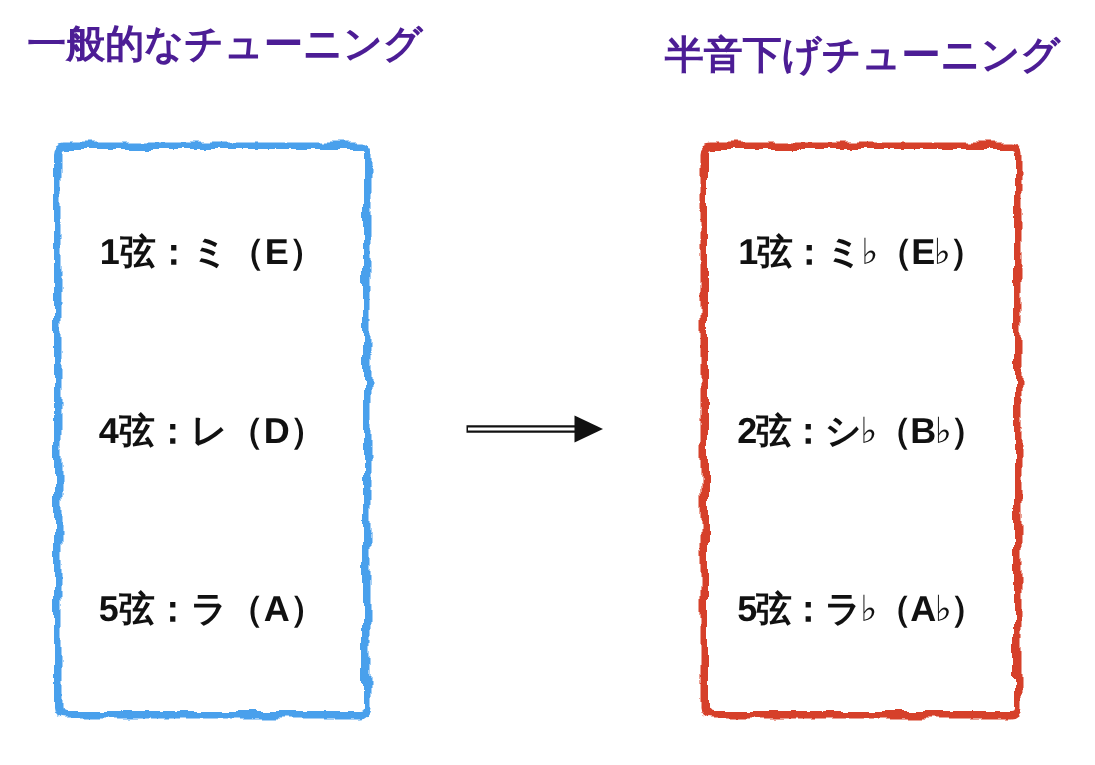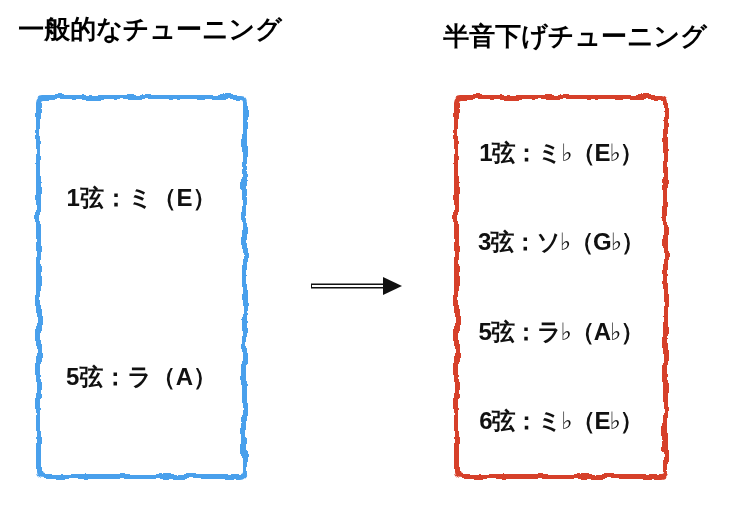--- a/index.html
+++ b/index.html
@@ -15,33 +15,33 @@
     font-family: "Liberation Sans", "DejaVu Sans", sans-serif;
     color: #111111;
     overflow: hidden;
   }
   .title {
     position: absolute;
     text-align: center;
     font-size: 26px;
     font-weight: 700;
     line-height: 39px;
-    color: #000000;
+    color: #4c1d95;
     white-space: nowrap;
   }
   .left-title  { left: 0px;   top: 10px; width: 300px; }
   .right-title { left: 430px; top: 17px; width: 290px; }
 
   .box {
     position: absolute;
     top: 95px;
     height: 384px;
   }
   .left-box  { left: 36px;  width: 211px; }
-  .right-box { left: 454px; width: 214px; }
+  .right-box { left: 467px; width: 214px; }
 
   .box-border {
     position: absolute;
     inset: 0;
     border-radius: 7px;
     border: 5px solid transparent;
     filter: url(#crayon);
   }
   .box-border.blue { border-color: #4aa0ec; }
   .box-border.red  { border-color: #d6402c; }
@@ -90,31 +90,31 @@
   <div class="title left-title">
     <div>一般的なチューニング</div>
   </div>
 
   <div class="title right-title">半音下げチューニング</div>
 
   <div class="box left-box">
     <div class="box-border blue"></div>
     <div class="rows">
       <div class="row">1弦：ミ（E）</div>
+      <div class="row">4弦：レ（D）</div>
       <div class="row">5弦：ラ（A）</div>
     </div>
   </div>
 
   <div class="box right-box">
     <div class="box-border red"></div>
     <div class="rows">
       <div class="row">1弦：ミ♭（E♭）</div>
-      <div class="row">3弦：ソ♭（G♭）</div>
+      <div class="row">2弦：シ♭（B♭）</div>
       <div class="row">5弦：ラ♭（A♭）</div>
-      <div class="row">6弦：ミ♭（E♭）</div>
     </div>
   </div>
 
   <svg class="arrow-svg" viewBox="0 0 100 34">
     <line x1="5" y1="17" x2="82" y2="17" stroke="#111111" stroke-width="5"></line>
     <line x1="6" y1="17" x2="79" y2="17" stroke="#ffffff" stroke-width="2"></line>
     <polygon points="77,8 96,17 77,26" fill="#111111"></polygon>
   </svg>
 
 </div>

